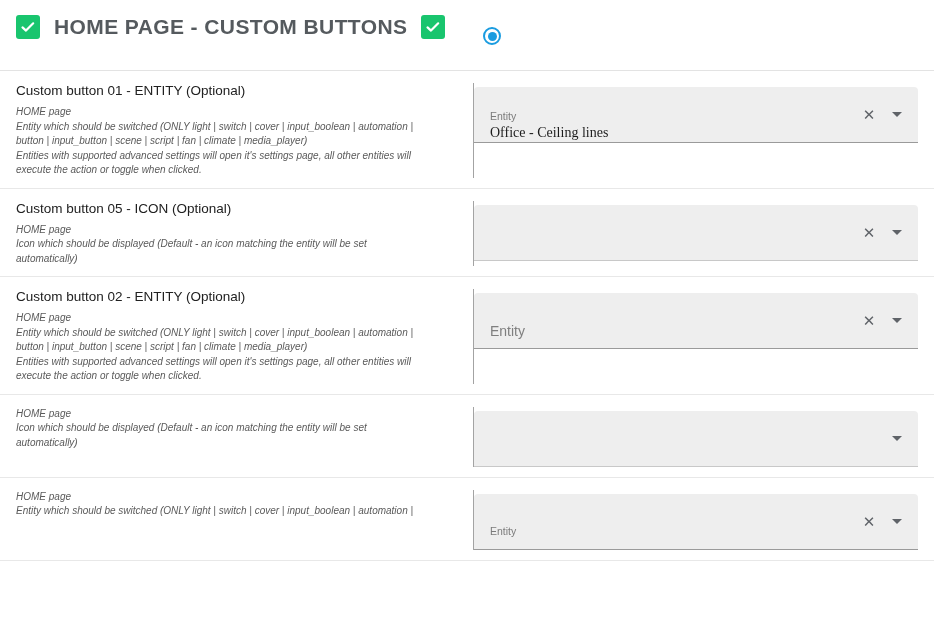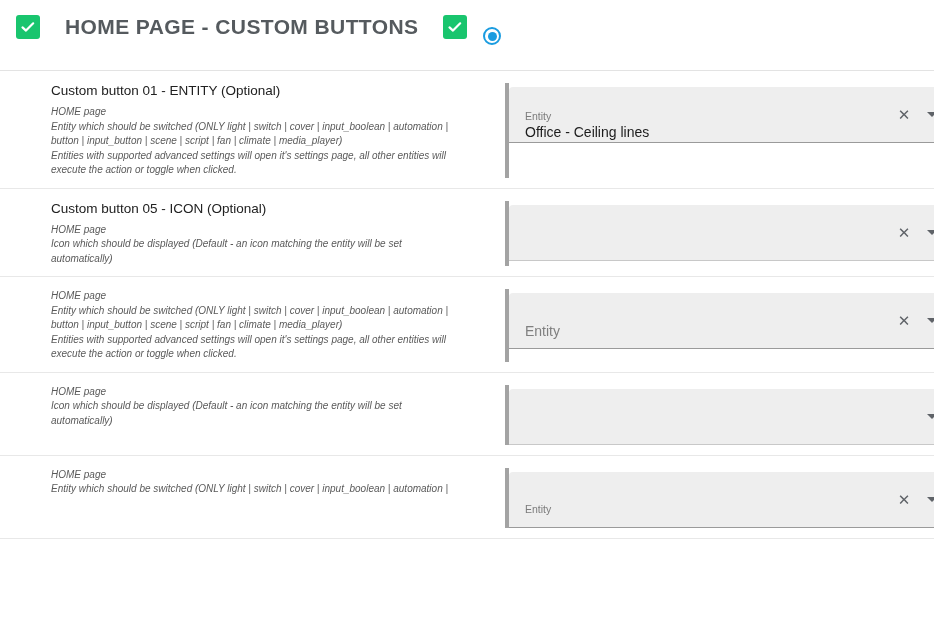--- a/index.html
+++ b/index.html
@@ -13,21 +13,20 @@
   }
 
   
   .header {
     position: relative;
     height: 71px;
     display: flex;
     align-items: center;
     border-bottom: 1px solid #e3e3e3;
     padding: 0 0 16px 16px;
-    gap: 11px;
   }
   .check-box {
     width: 24px; height: 24px;
     background: #19c56e;
     border-radius: 3px;
     display: flex;
     align-items: center;
     justify-content: center;
     flex: 0 0 auto;
   }
@@ -68,22 +67,21 @@
     position: relative;
     display: flex;
     border-bottom: 1px solid #e8e8e8;
     min-height: 78px;
     padding: 12px 0 10px 0;
   }
   .row-left {
     width: 474px;
     flex: 0 0 474px;
     padding: 0 22px 0 16px;
-    border-right: 4px solid #a3a3a3;
-    margin-left: 35px;
+    border-right: 1px solid #a3a3a3;
   }
   .row-label {
     font-size: 13.5px;
     color: #212121;
     margin-bottom: 6px;
     line-height: 16px;
   }
   .row-desc {
     font-size: 10px;
     font-style: italic;
@@ -129,20 +127,21 @@
     line-height: 12px;
     margin-bottom: 2px;
   }
   .field-value {
     font-size: 14px;
     color: #1c1c1c;
     line-height: 17px;
     white-space: nowrap;
     overflow: hidden;
     text-overflow: ellipsis;
+    font-family: Liberation Serif, serif;
   }
   .field-placeholder {
     font-size: 14px;
     color: #7f7f7f;
     line-height: 17px;
   }
   .field-icons {
     flex: 0 0 auto;
     display: flex;
     align-items: center;
@@ -249,20 +248,21 @@
           <div class="icon-btn">
               <span class="caret"></span>
             </div>
         </div>
       </div>
     </div>
   </div>
 
   <div class="row">
     <div class="row-left">
+      <div class="row-label">Custom button 02 - ENTITY (Optional)</div>
       <div class="row-desc">
         <span class="dline">HOME page</span>
         <span class="dline">Entity which should be switched (ONLY light | switch | cover | input_boolean | automation |</span>
         <span class="dline">button | input_button | scene | script | fan | climate | media_player)</span>
         <span class="dline">Entities with supported advanced settings will open it's settings page, all other entities will</span>
         <span class="dline">execute the action or toggle when clicked.</span>
       </div>
     </div>
     <div class="row-right">
       <div class="field">

